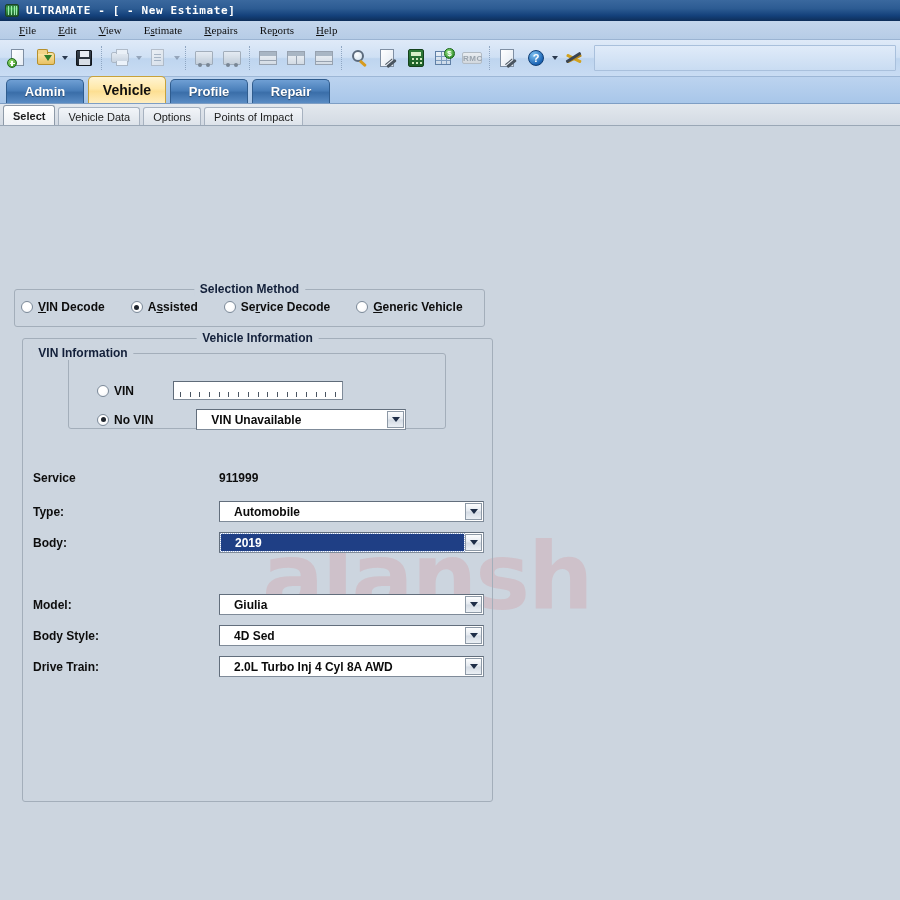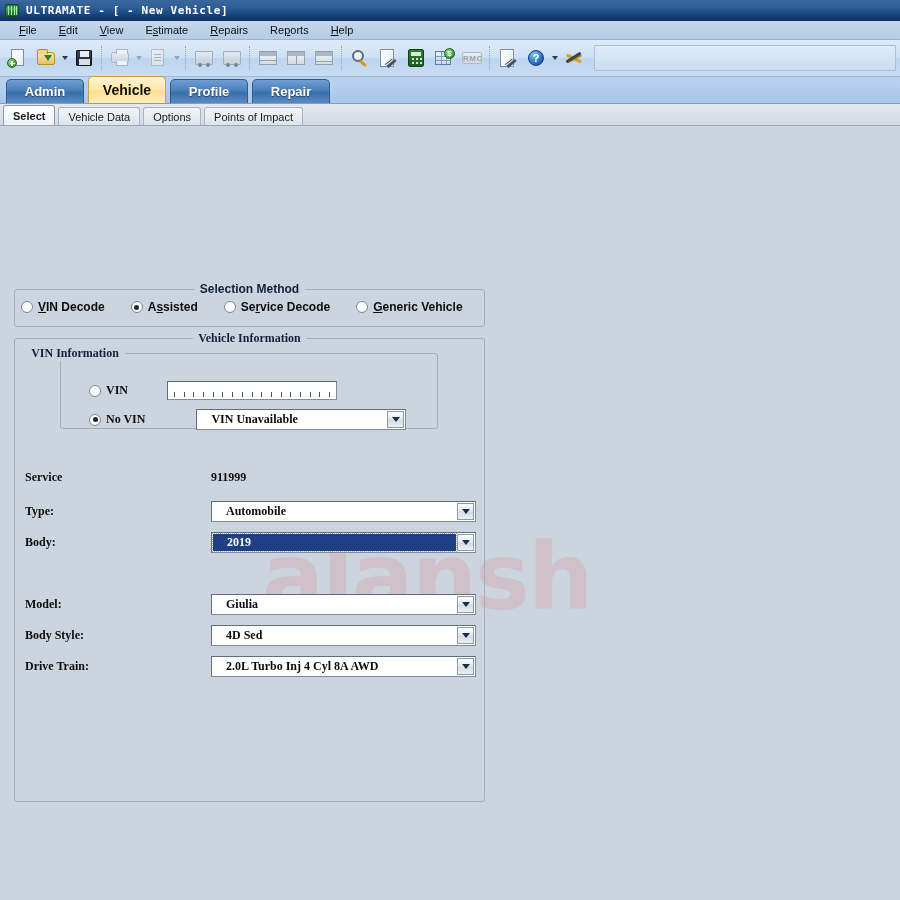--- a/index.html
+++ b/index.html
@@ -58,21 +58,21 @@
   .menubar {
     height: 19px;
     background: linear-gradient(to bottom, #c4d6ec, #b6cce6);
     border-bottom: 1px solid #9bb4d2;
     display: flex;
     align-items: center;
     padding-left: 8px;
     box-sizing: border-box;
   }
   .menu-item {
-    font-family: Liberation Sans, sans-serif;
+    font-family: Liberation Serif, serif;
     font-size: 11px;
     color: #101010;
     padding: 0 11px;
     cursor: default;
     white-space: nowrap;
   }
   .menu-item u { text-decoration: underline; }
 
   
   .toolbar {
@@ -230,21 +230,21 @@
     padding: 0 6px;
     font-size: 12px;
     font-weight: bold;
     color: #13203a;
     white-space: nowrap;
   }
 
   #grp-selection { left: 14px; top: 163px; width: 471px; height: 38px; }
   #grp-selection .legend { left: 50%; transform: translateX(-50%); }
 
-  #grp-vehinfo { left: 14px; top: 212px; width: 471px; height: 464px; font-family: Liberation Serif, serif; }
+  #grp-vehinfo { left: 22px; top: 212px; width: 471px; height: 464px; }
   #grp-vehinfo .legend { left: 50%; transform: translateX(-50%); }
 
   #grp-vin { left: 45px; top: 14px; width: 378px; height: 76px; }
   #grp-vin .legend { left: 14px; }
 
   .radio-row {
     position: absolute;
     top: 10px;
     left: 6px;
     right: 6px;
@@ -542,21 +542,21 @@
   .tools .sc1 { transform: rotate(26deg); }
   .tools .sc2 { transform: rotate(-26deg); background: #b8881a; }
 </style>
 </head>
 <body>
 
 <div id="app">
 
   <div class="titlebar">
     <div class="app-icon"></div>
-    <div class="title-text">ULTRAMATE  -  [ - New Vehicle]</div>
+    <div class="title-text">ULTRAMATE  -  [ - New Estimate]</div>
   </div>
 
   <div class="menubar">
     <div class="menu-item"><u>F</u><span>ile</span></div>
     <div class="menu-item"><u>E</u><span>dit</span></div>
     <div class="menu-item"><u>V</u><span>iew</span></div>
     <div class="menu-item">E<u>s</u><span>timate</span></div>
     <div class="menu-item"><u>R</u><span>epairs</span></div>
     <div class="menu-item">Re<u>p</u><span>orts</span></div>
     <div class="menu-item"><u>H</u><span>elp</span></div>
@@ -771,21 +771,21 @@
             <span class="vin-tick"></span>
             <span class="vin-tick"></span>
             <span class="vin-tick"></span>
             <span class="vin-tick"></span>
             <span class="vin-tick"></span>
             <span class="vin-tick"></span>
           </div>
         </div>
 
         <div class="vin-row" id="vin-row-2">
-          <div class="radio checked" style="margin-right:16px">
+          <div class="radio checked" style="margin-right:8px">
             <span class="dot"></span>
             <span class="lbl">No VIN</span>
           </div>
           <div class="combo" id="vin-combo">
             <div class="val">VIN Unavailable</div>
             <div class="btn">
                 <i></i>
               </div>
           </div>
         </div>

